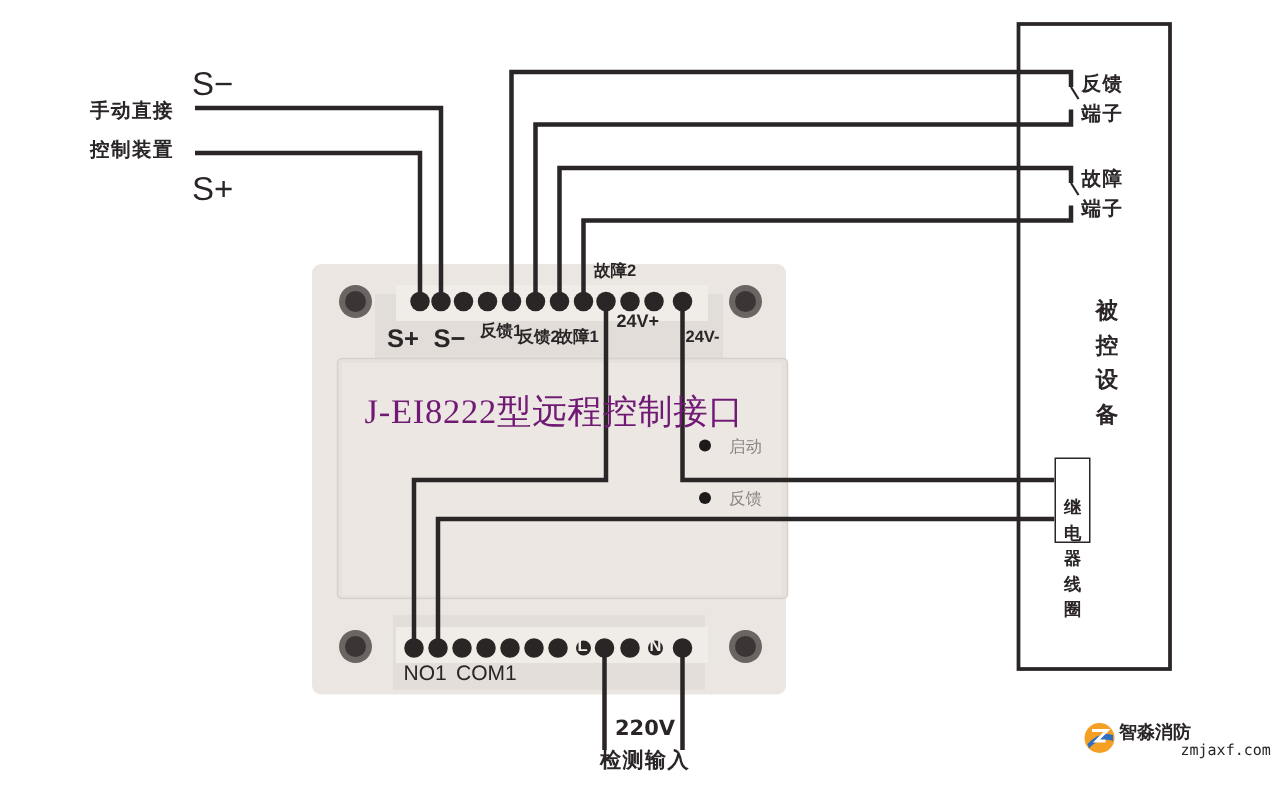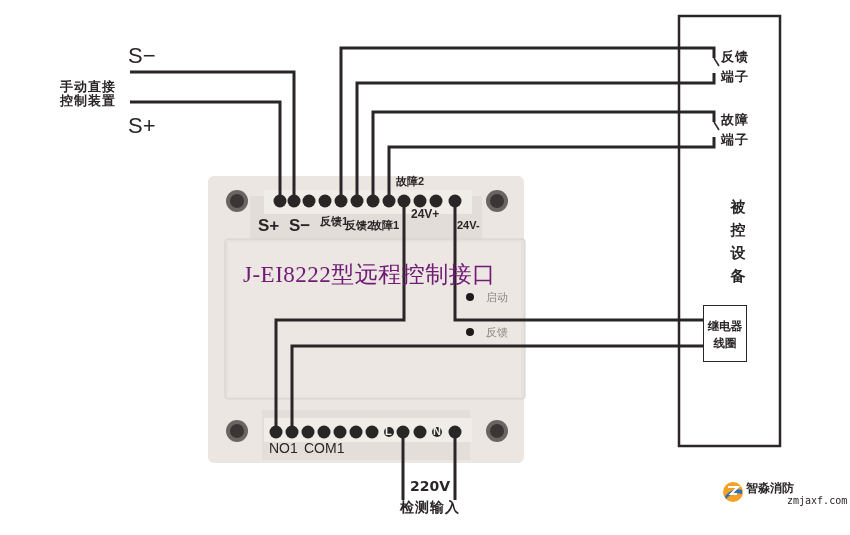--- a/index.html
+++ b/index.html
@@ -5,21 +5,21 @@
   html,body{margin:0;padding:0;background:#ffffff;}
   body{width:850px;height:535px;position:relative;overflow:hidden;font-family:"DejaVu Sans","Liberation Sans",sans-serif;}
   .lbl{position:absolute;color:#2a2526;font-weight:bold;white-space:nowrap;line-height:1;}
   .cn{font-size:13px;letter-spacing:1px;}
   .sig{font-family:"Liberation Sans",sans-serif;font-weight:normal;font-size:22px;color:#2a2526;}
   svg{position:absolute;left:0;top:0;}
   .module-title{position:absolute;left:243px;top:259px;font-family:"Liberation Serif","DejaVu Serif",serif;font-size:23px;color:#701a75;letter-spacing:0.5px;white-space:nowrap;}
   .term-label{position:absolute;font-family:"Liberation Sans",sans-serif;font-weight:bold;color:#2a2526;white-space:nowrap;line-height:1;}
   .led-label{position:absolute;font-size:11px;color:#8b8683;white-space:nowrap;}
   .vtext{position:absolute;left:723px;top:196px;width:30px;font-size:15px;font-weight:bold;color:#2a2526;line-height:23px;text-align:center;}
-  .relay-box{position:absolute;left:703px;top:305px;width:44px;height:57px;border:1.5px solid #2a2526;background:#fff;box-sizing:border-box;font-size:11.5px;font-weight:bold;color:#2a2526;text-align:center;line-height:17px;padding-top:12px;}
+  .relay-box{position:absolute;left:703px;top:305px;width:24px;height:57px;border:1.5px solid #2a2526;background:#fff;box-sizing:border-box;font-size:11.5px;font-weight:bold;color:#2a2526;text-align:center;line-height:17px;padding-top:24px;}
   .logo{position:absolute;left:722px;top:481px;}
   .logo-text{position:absolute;left:746px;top:482px;font-size:12px;font-weight:bold;color:#2a2526;white-space:nowrap;line-height:1;}
   .logo-url{position:absolute;left:746px;top:496px;font-family:"DejaVu Sans Mono","Liberation Mono",monospace;font-size:10px;color:#2a2526;white-space:nowrap;line-height:1;margin-left:41px;}
 </style>
 </head>
 <body>
 
 <svg width="850" height="535" viewBox="0 0 850 535">
 
   <g>
@@ -102,21 +102,21 @@
     <polyline points="455,432 455,500"></polyline>
   </g>
 
   <g fill="none" stroke="#2a2526" stroke-width="1.5">
     <line x1="714" y1="58" x2="719" y2="66"></line>
     <line x1="714" y1="122" x2="719" y2="130"></line>
   </g>
 </svg>
 
 <div class="lbl sig" style="left:128px;top:45px;">S−</div>
-<div class="lbl cn" style="left:60px;top:80px;">手动直接</div>
+<div class="lbl cn" style="left:60px;top:68px;">手动直接</div>
 <div class="lbl cn" style="left:60px;top:94px;">控制装置</div>
 <div class="lbl sig" style="left:128px;top:115px;">S+</div>
 
 <div class="term-label" style="left:258px;top:217px;font-size:17px;">S+</div>
 <div class="term-label" style="left:289px;top:217px;font-size:17px;">S−</div>
 <div class="term-label" style="left:320px;top:216px;font-size:11px;">反馈1</div>
 <div class="term-label" style="left:345px;top:220px;font-size:11px;">反馈2</div>
 <div class="term-label" style="left:371px;top:220px;font-size:11px;">故障1</div>
 <div class="term-label" style="left:396px;top:176px;font-size:11px;">故障2</div>
 <div class="term-label" style="left:411px;top:208px;font-size:12px;">24V+</div>

